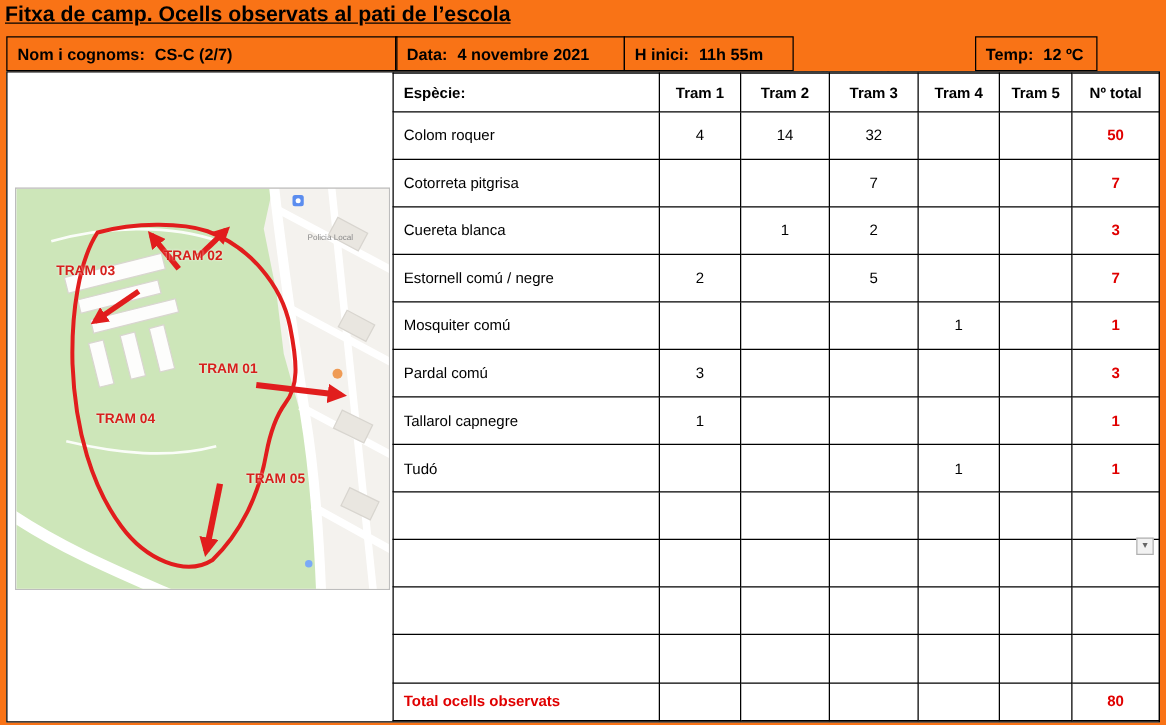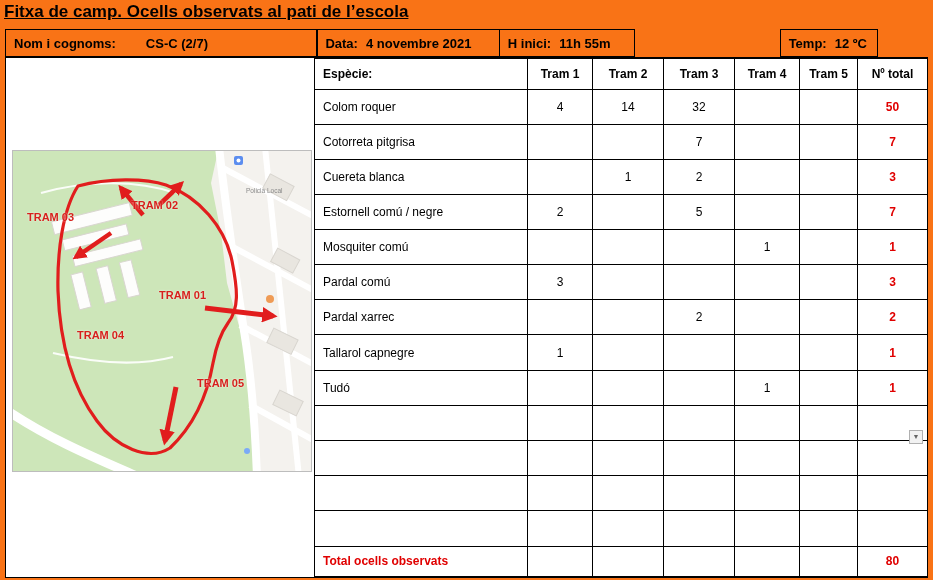--- a/index.html
+++ b/index.html
@@ -8,21 +8,21 @@
   .page { position: relative; width: 933px; height: 580px; background: #f97316; }
 
   .title { position: absolute; left: 4px; top: 2px; font-size: 17px; font-weight: bold;
            text-decoration: underline; white-space: nowrap; }
 
   .header-row { position: absolute; left: 5px; top: 29px; width: 923px; height: 28px; display: flex; }
   .header-cell { border: 1.6px solid #000; display: flex; align-items: center;
                  padding-left: 8px; font-size: 13px; font-weight: bold; white-space: nowrap; }
   .header-cell + .header-cell { margin-left: -1.6px; }
   .header-cell .val { margin-left: 8px; }
-  .hc1 { width: 313px; gap: 22px; } .hc2 { width: 184px; } .hc3 { width: 136px; }
+  .hc1 { width: 313px; } .hc2 { width: 184px; } .hc3 { width: 136px; }
   .hc4 { width: 148px; margin-top: 31px; } .hc5 { width: 98px; }
 
   .main-box { position: absolute; left: 5px; top: 57px; width: 923px; height: 521px;
               border: 1.6px solid #000; background: #fff; }
 
   
   .map { position: absolute; left: 6px; top: 92px; width: 300px; height: 322px;
          border: 1px solid #bdbdbd; overflow: hidden; background: #f4f2ee; }
   .tram-label { position: absolute; color: #d6201c; font-weight: bold; font-size: 11px;
                 white-space: nowrap; text-shadow: 0 0 2px rgba(255,255,255,.85); }
@@ -133,21 +133,21 @@
           <line x1="130" y1="64" x2="108" y2="37" marker-end="url(#ah)"></line>
           <line x1="146" y1="54" x2="168" y2="33" marker-end="url(#ah)"></line>
           <line x1="98" y1="82" x2="63" y2="106" marker-end="url(#ah)"></line>
           <line x1="192" y1="157" x2="260" y2="165" marker-end="url(#ah)" stroke-width="5"></line>
           <line x1="163" y1="236" x2="152" y2="290" marker-end="url(#ah)" stroke-width="5"></line>
         </g>
       </svg>
       
       <div class="tram-label" style="left:146px; top:138px;">TRAM 01</div>
       <div class="tram-label" style="left:118px; top:48px;">TRAM 02</div>
-      <div class="tram-label" style="left:14px;  top:60px;">TRAM 03</div>
+      <div class="tram-label" style="left:32px;  top:60px;">TRAM 03</div>
       <div class="tram-label" style="left:64px;  top:178px;">TRAM 04</div>
       <div class="tram-label" style="left:184px; top:226px;">TRAM 05</div>
       <div class="poi-label" style="left:233px; top:36px;">Policia Local</div>
     </div>
 
     <div class="table-wrap">
       <table class="species">
         <colgroup>
           <col style="width:213px">
             <col style="width:65px">
@@ -217,29 +217,20 @@
             <tr>
               <td class="c-species">Pardal comú</td>
               <td class="c-num">3</td>
               <td class="c-num"></td>
               <td class="c-num"></td>
               <td class="c-num"></td>
               <td class="c-num"></td>
               <td class="c-num c-total">3</td>
             </tr>
             <tr>
-              <td class="c-species">Pardal xarrec</td>
-              <td class="c-num"></td>
-              <td class="c-num"></td>
-              <td class="c-num">2</td>
-              <td class="c-num"></td>
-              <td class="c-num"></td>
-              <td class="c-num c-total">2</td>
-            </tr>
-            <tr>
               <td class="c-species">Tallarol capnegre</td>
               <td class="c-num">1</td>
               <td class="c-num"></td>
               <td class="c-num"></td>
               <td class="c-num"></td>
               <td class="c-num"></td>
               <td class="c-num c-total">1</td>
             </tr>
             <tr>
               <td class="c-species">Tudó</td>

